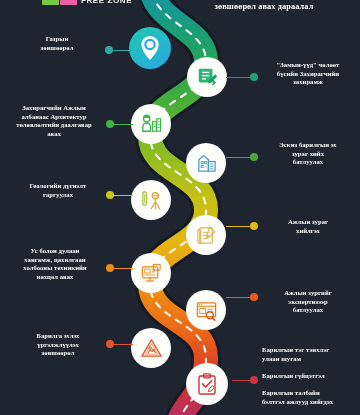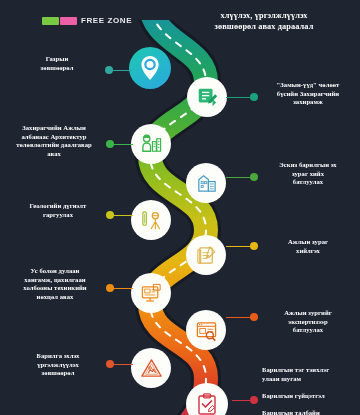--- a/index.html
+++ b/index.html
@@ -4,21 +4,21 @@
 <style>
   * { margin:0; padding:0; box-sizing:border-box; }
   html,body { width:360px; height:415px; }
   body {
     background:#1e2430;
     font-family:"Liberation Serif", serif;
     color:#ffffff;
     position:relative;
     overflow:hidden;
   }
-  #root { position:absolute; inset:0;margin-top:20px; }
+  #root { position:absolute; inset:0; }
 
   
   .logo { position:absolute; left:42px; top:-4px; display:flex; align-items:center; gap:4px; }
   .logo-bars { display:flex; gap:1px; }
   .logo-bar { width:17px; height:8px; border-radius:1px; }
   .logo-text { font-family:"Liberation Sans", sans-serif; font-weight:bold; font-size:8px; letter-spacing:.6px; color:#e8e8ea; }
 
   
   .title {
     position:absolute; right:6px; top:-10px; width:180px;

